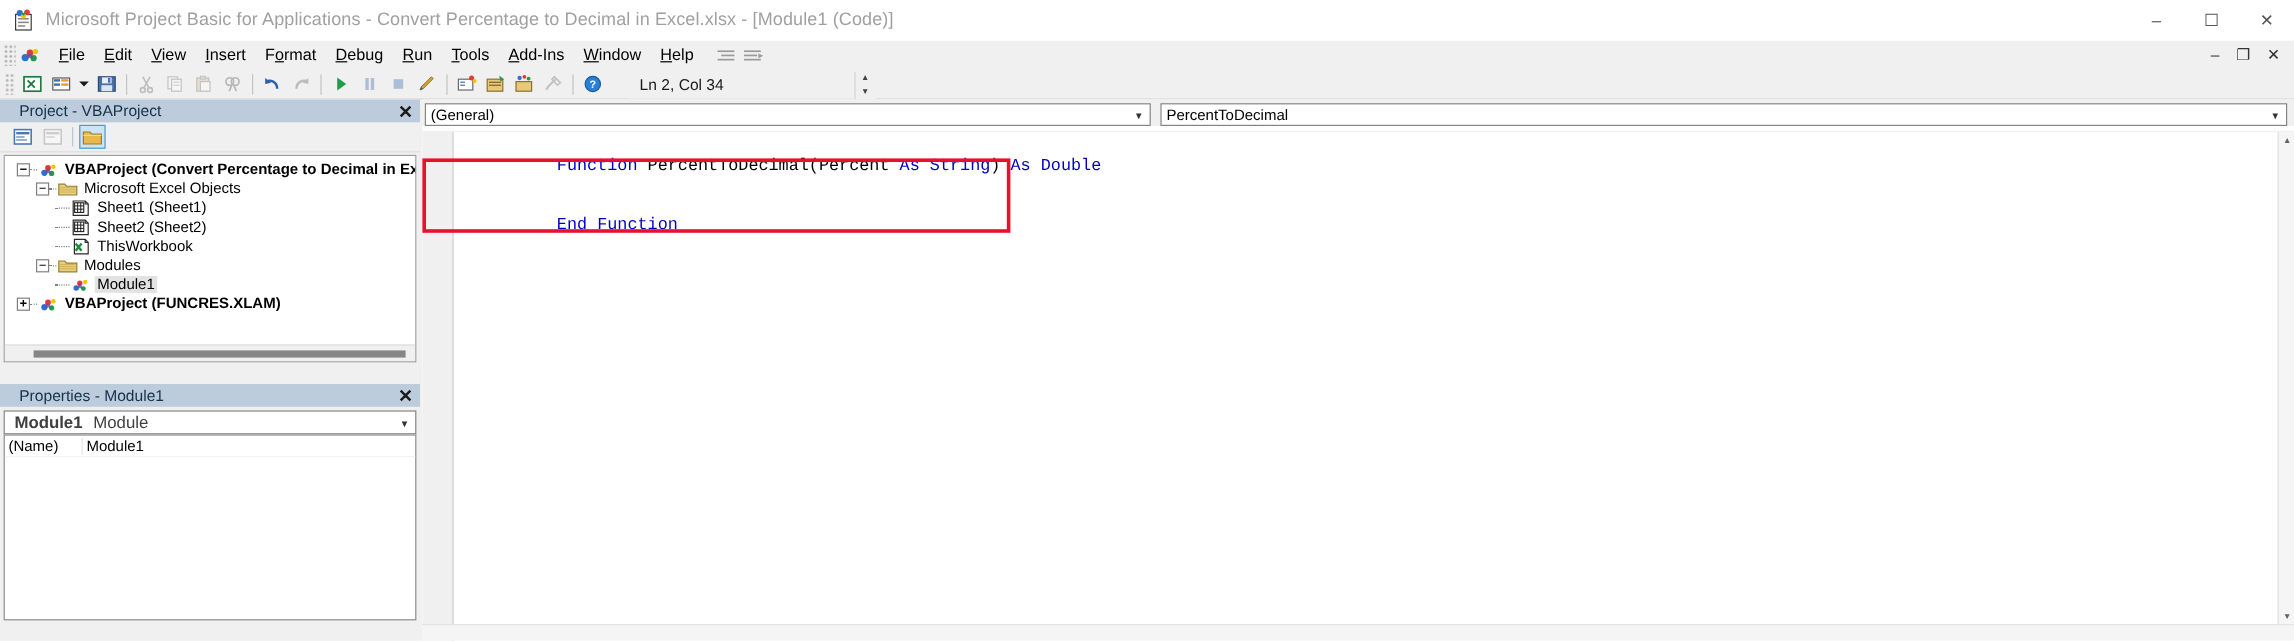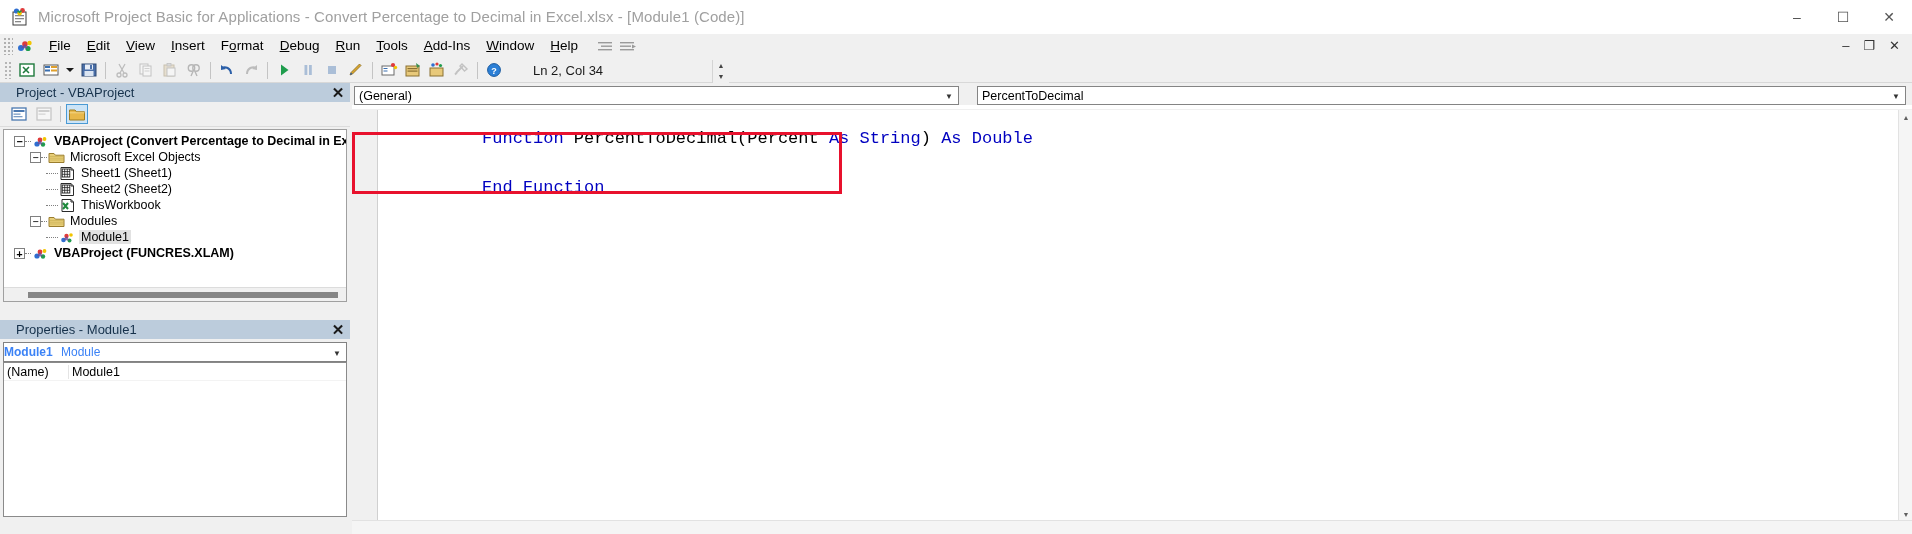--- a/index.html
+++ b/index.html
@@ -145,21 +145,21 @@
   .pe-hthumb {
     position: absolute; left: 24px; top: 4px; width: 310px; height: 6px; background:#868686;
   }
 
   
   .props { position: absolute; left: 0; top: 237px; width: 350px; height: 214px; }
   .prop-combo {
     margin: 3px 3px 0 3px; height: 20px; background:#fff; border:1px solid #828282;
     display:flex; align-items:center; position: relative;
   }
-  .prop-combo-text { font-size: 12px; padding-left: 0; color:#3b82f6; }
+  .prop-combo-text { font-size: 14px; padding-left: 8px; color:#404040; }
   .prop-combo-text b { font-weight: bold; }
   .prop-arrow {
     position:absolute; right: 2px; top: 3px; width: 14px; height:14px;
     display:flex; align-items:center; justify-content:center; font-size:8px; color:#333;
   }
   .prop-tabs { display:flex; margin: 4px 0 0 3px; height: 18px; align-items: flex-end; }
   .prop-tab {
     font-size: 12.5px; padding: 1px 7px 2px 7px; background:#f0f0f0;
     border: 1px solid #a8a8a8; border-bottom: none; color:#000;
   }
@@ -177,39 +177,39 @@
     position: absolute; left: 352px; top: 83px; width: 1560px; height: 451px;
     background: #ffffff;
   }
   .code-combos {
     display:flex; height: 22px; padding: 3px 2px 0 2px; background:#f0f0f0;
   }
   .code-combo {
     height: 19px; background:#ffffff; border: 1px solid #848484;
     display:flex; align-items:center; position: relative;
   }
-  .cc-left { width: 605px; margin-right: 18px; }
+  .cc-left { width: 605px; margin-right: 8px; }
   .cc-right { flex: 1; margin-right: 4px; }
   .cc-text { font-size: 12.5px; padding-left: 4px; color:#000; }
   .cc-arrow {
     position:absolute; right:2px; top:2px; width:14px; height:14px;
     display:flex; align-items:center; justify-content:center; font-size:8px; color:#333;
   }
   .code-body {
     position: absolute; left:0; top: 26px; width: 1560px; height: 425px;
     background:#ffffff; border-top: 1px solid #f0f0f0;
   }
   .code-gutter {
     position:absolute; left: 0; top: 0; width: 26px; height: 425px;
     background:#f0f0f0; border-right: 1px solid #d0d0d0;
   }
   .code-text {
     position:absolute; left: 28px; top: 0px; right: 14px; bottom: 14px;
     font-family: "Liberation Mono", "DejaVu Sans Mono", monospace;
-    font-size: 17px; line-height: 16.5px; color:#000; padding-top: 4px;
+    font-size: 14px; line-height: 16.5px; color:#000; padding-top: 4px;
   }
   .code-line { white-space: pre; }
   .kw { color: #0000c0; }
   .code-annot {
     position: absolute; left: 0px; top: 22px;
     width: 490px; height: 62px;
     border: 3px solid #e8112d; pointer-events: none;
   }
   .code-vscroll {
     position:absolute; right: 0; top: 0; width: 14px; height: 411px; background:#f5f5f5;

